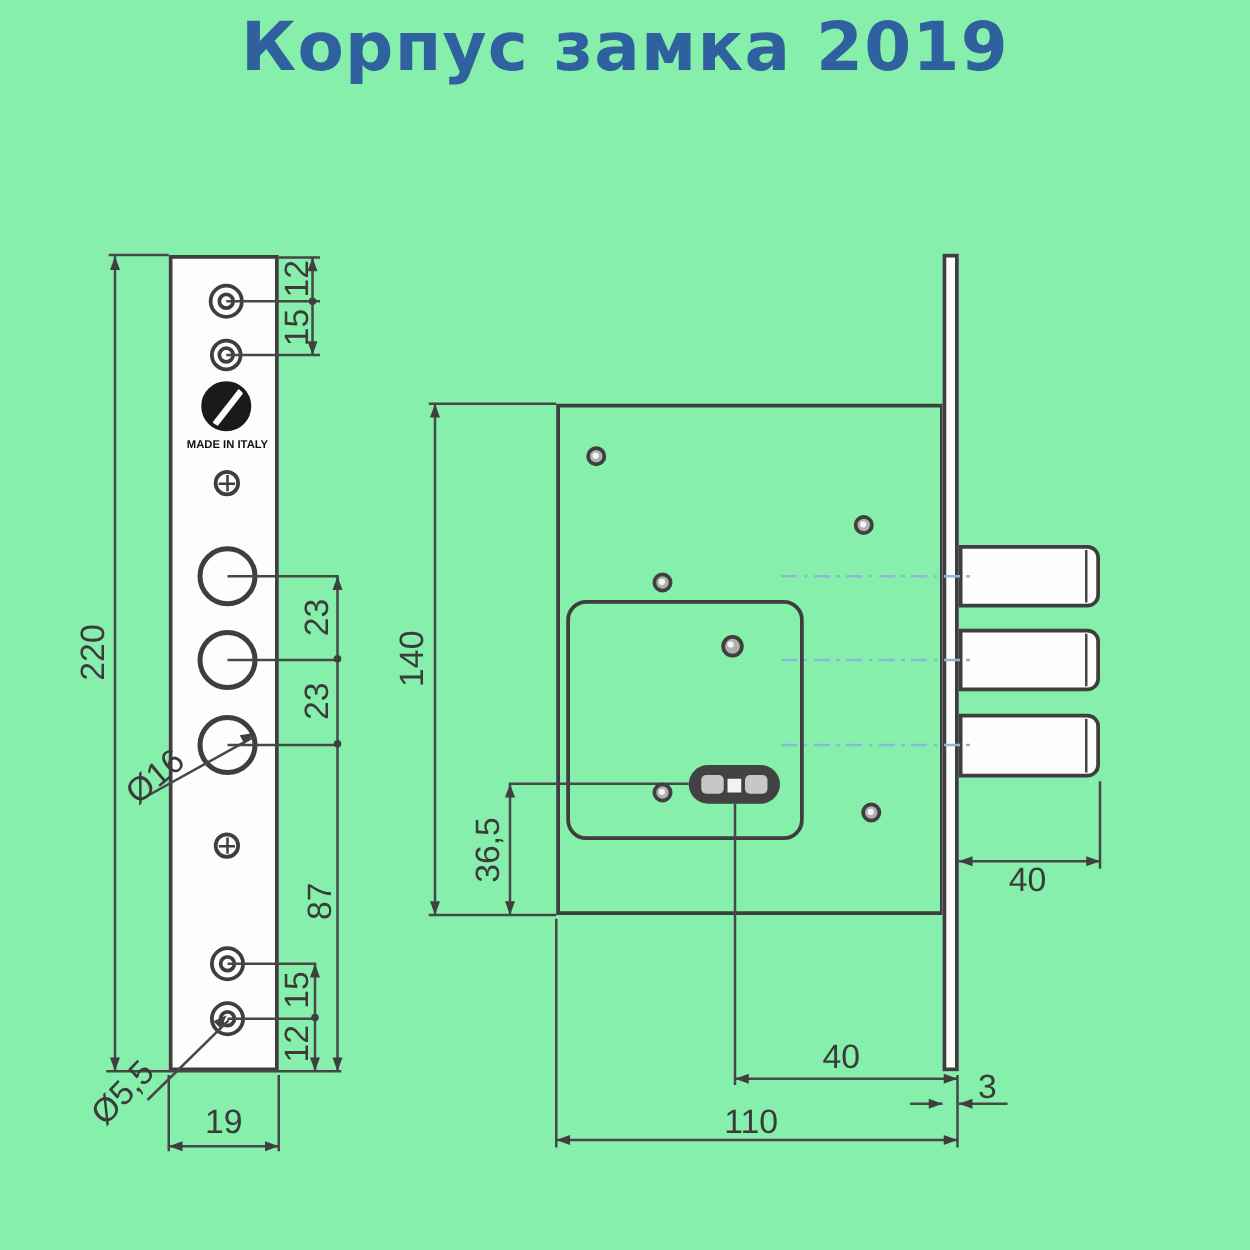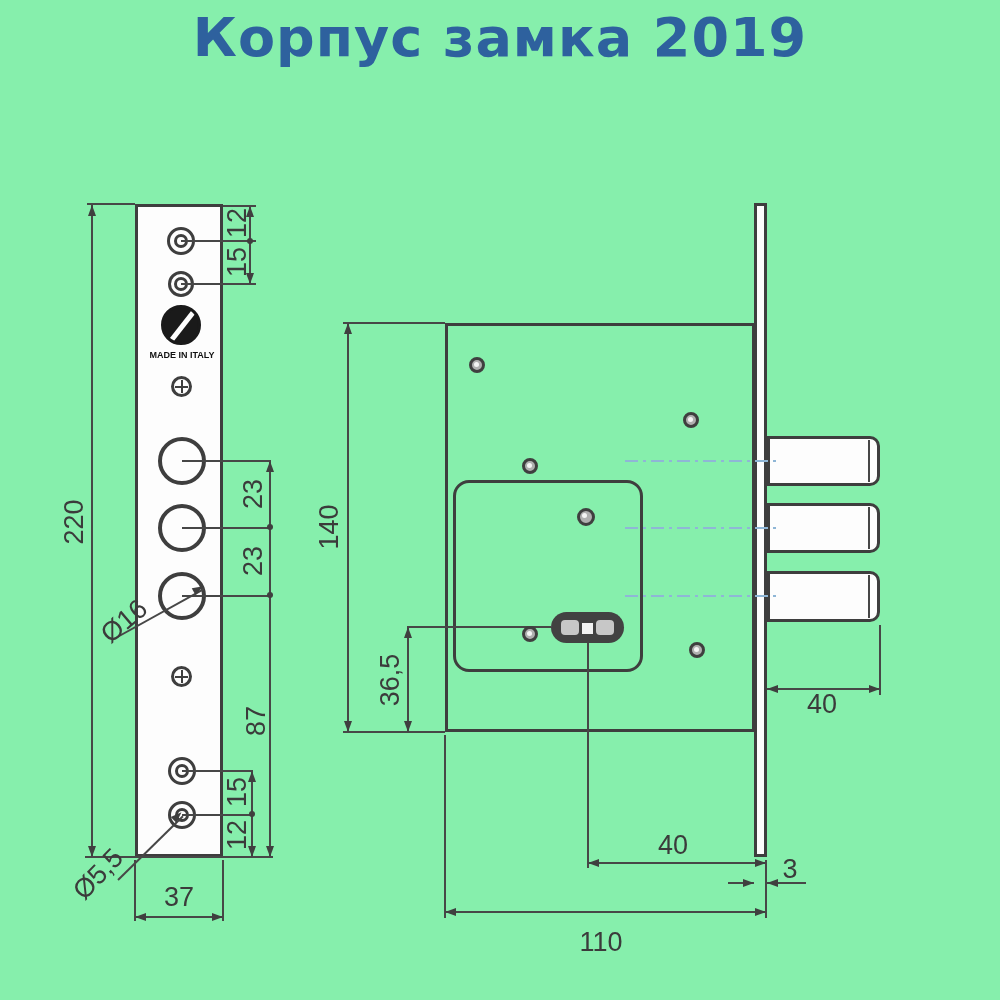--- a/index.html
+++ b/index.html
@@ -112,21 +112,21 @@
     <div class="ar" style="left:212px;top:913px;"></div>
 
     <div class="dtx rot" style="left:44px;top:508px;width:60px;">220</div>
     <div class="dtx rot" style="left:221px;top:209px;width:32px;">12</div>
     <div class="dtx rot" style="left:221px;top:248px;width:32px;">15</div>
     <div class="dtx rot" style="left:228px;top:480px;width:50px;">23</div>
     <div class="dtx rot" style="left:228px;top:547px;width:50px;">23</div>
     <div class="dtx rot" style="left:231px;top:707px;width:50px;">87</div>
     <div class="dtx rot" style="left:213px;top:778px;width:48px;">15</div>
     <div class="dtx rot" style="left:213px;top:821px;width:48px;">12</div>
-    <div class="dtx" style="left:149px;top:883px;width:60px;">37</div>
+    <div class="dtx" style="left:149px;top:883px;width:60px;">19</div>
     <div class="dtx" style="left:89px;top:607px;width:70px;transform:rotate(-40deg);">Ø16</div>
     <div class="dtx" style="left:58px;top:860px;width:80px;transform:rotate(-46deg);">Ø5,5</div>
   </div>
 
   <div>
 
     <div class="rect" style="left:445px;top:323px;width:310px;height:409px;"></div>
 
     <div class="rect" style="left:453px;top:480px;width:190px;height:192px;border-radius:16px;"></div>
 
@@ -198,17 +198,17 @@
     <div class="ar" style="left:755px;top:859px;"></div>
     <div class="al" style="left:445px;top:908px;"></div>
     <div class="ar" style="left:755px;top:908px;"></div>
     <div class="ar" style="left:743px;top:879px;"></div>
     <div class="al" style="left:767px;top:879px;"></div>
 
     <div class="dtx rot" style="left:302px;top:513px;width:54px;">140</div>
     <div class="dtx rot" style="left:355px;top:666px;width:70px;">36,5</div>
     <div class="dtx" style="left:792px;top:690px;width:60px;">40</div>
     <div class="dtx" style="left:643px;top:831px;width:60px;">40</div>
-    <div class="dtx" style="left:571px;top:928px;width:60px;text-align:center;">110</div>
+    <div class="dtx" style="left:571px;top:883px;width:60px;text-align:center;">110</div>
     <div class="dtx" style="left:775px;top:855px;width:30px;">3</div>
   </div>
 
 </div>
 
 </body></html>

